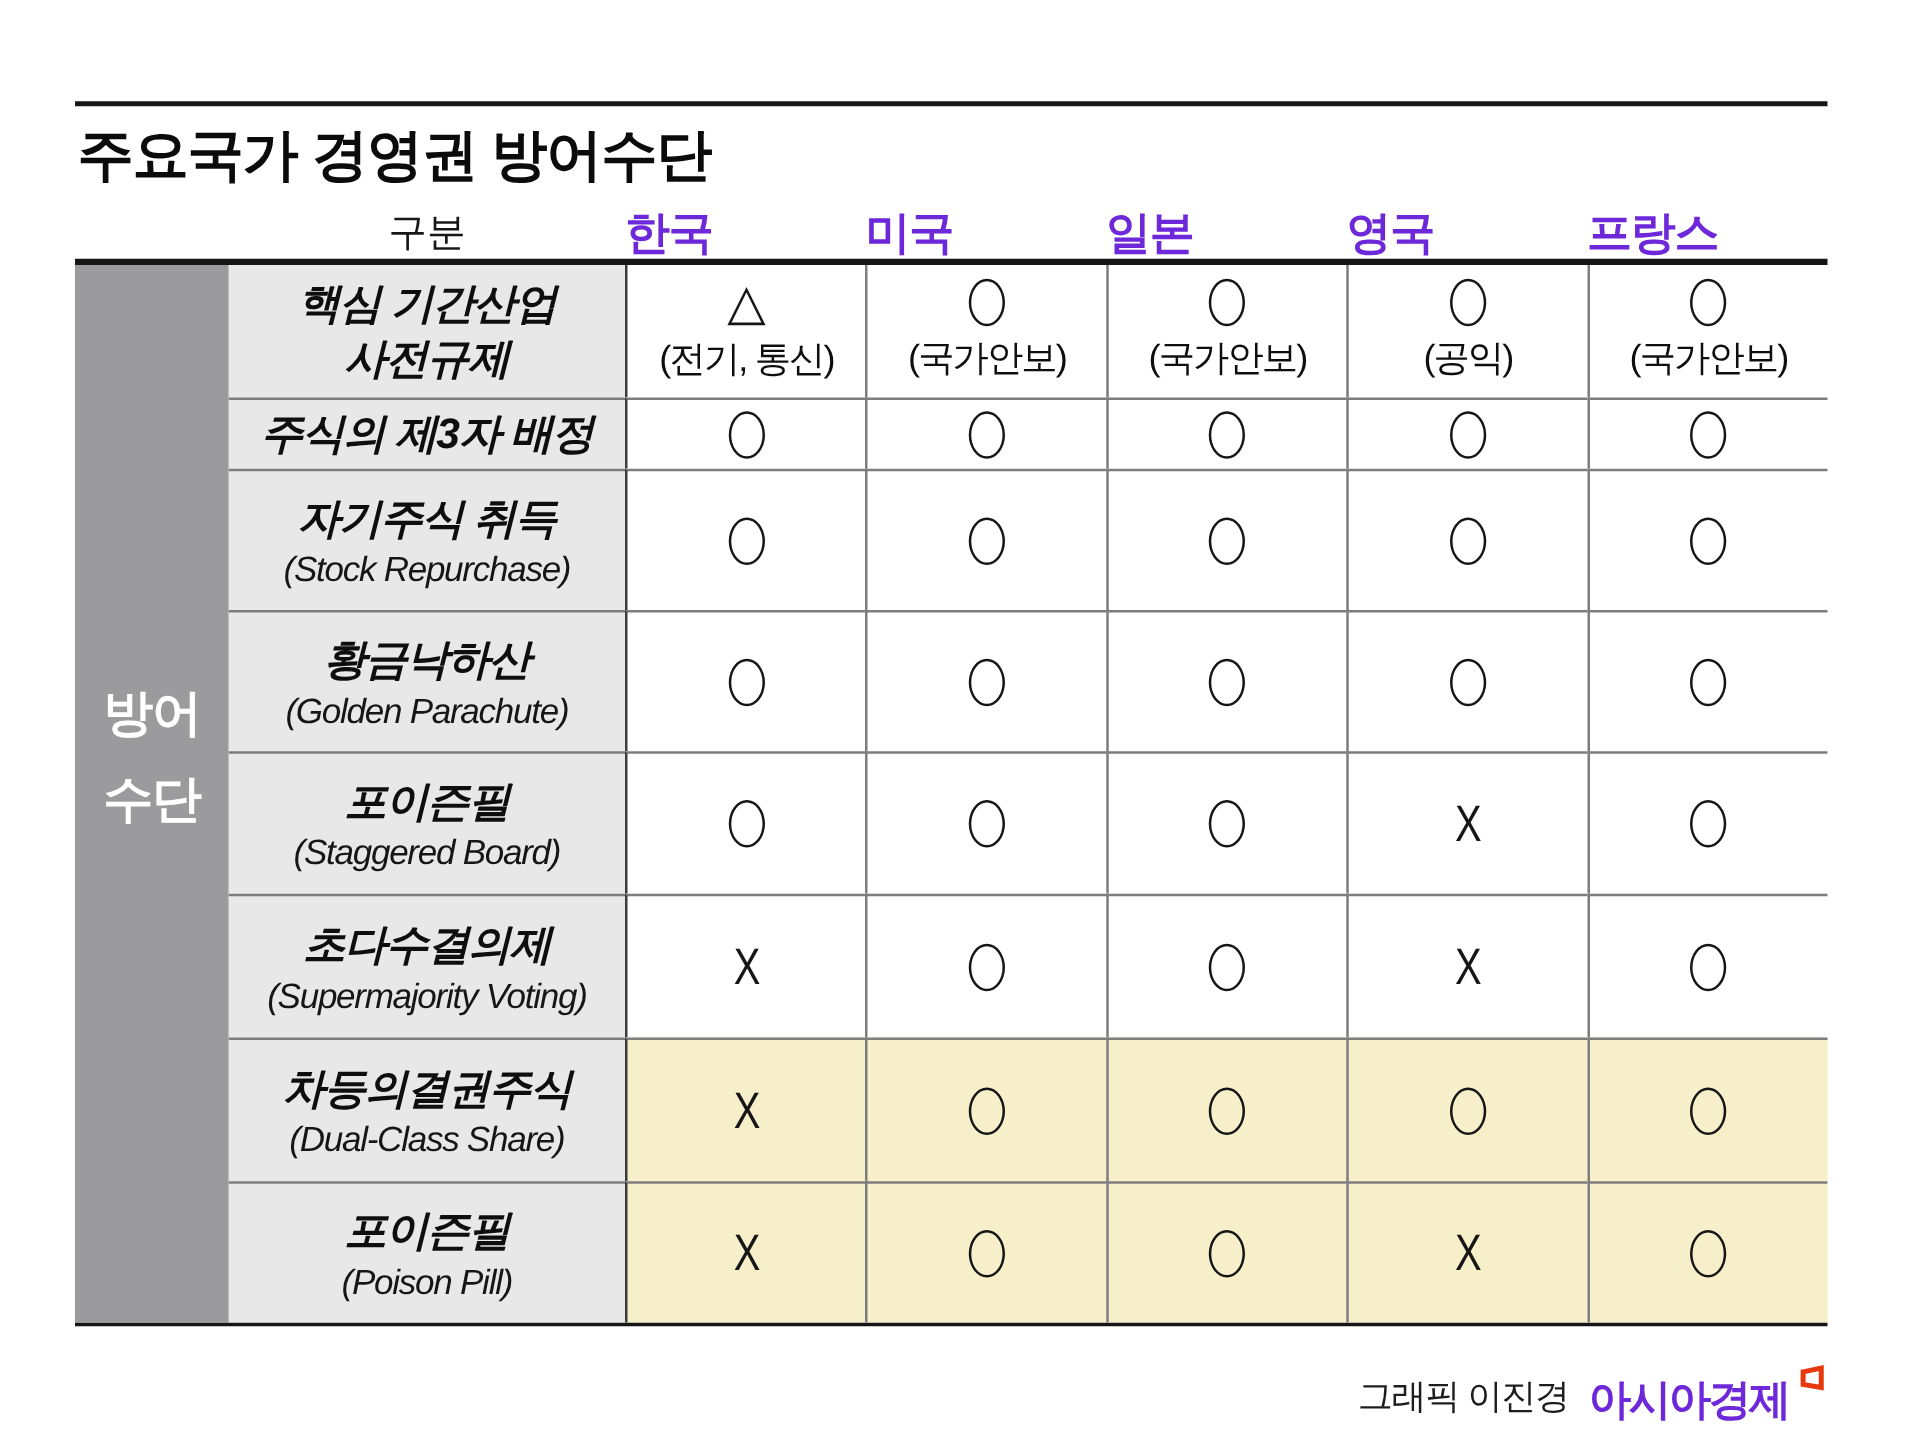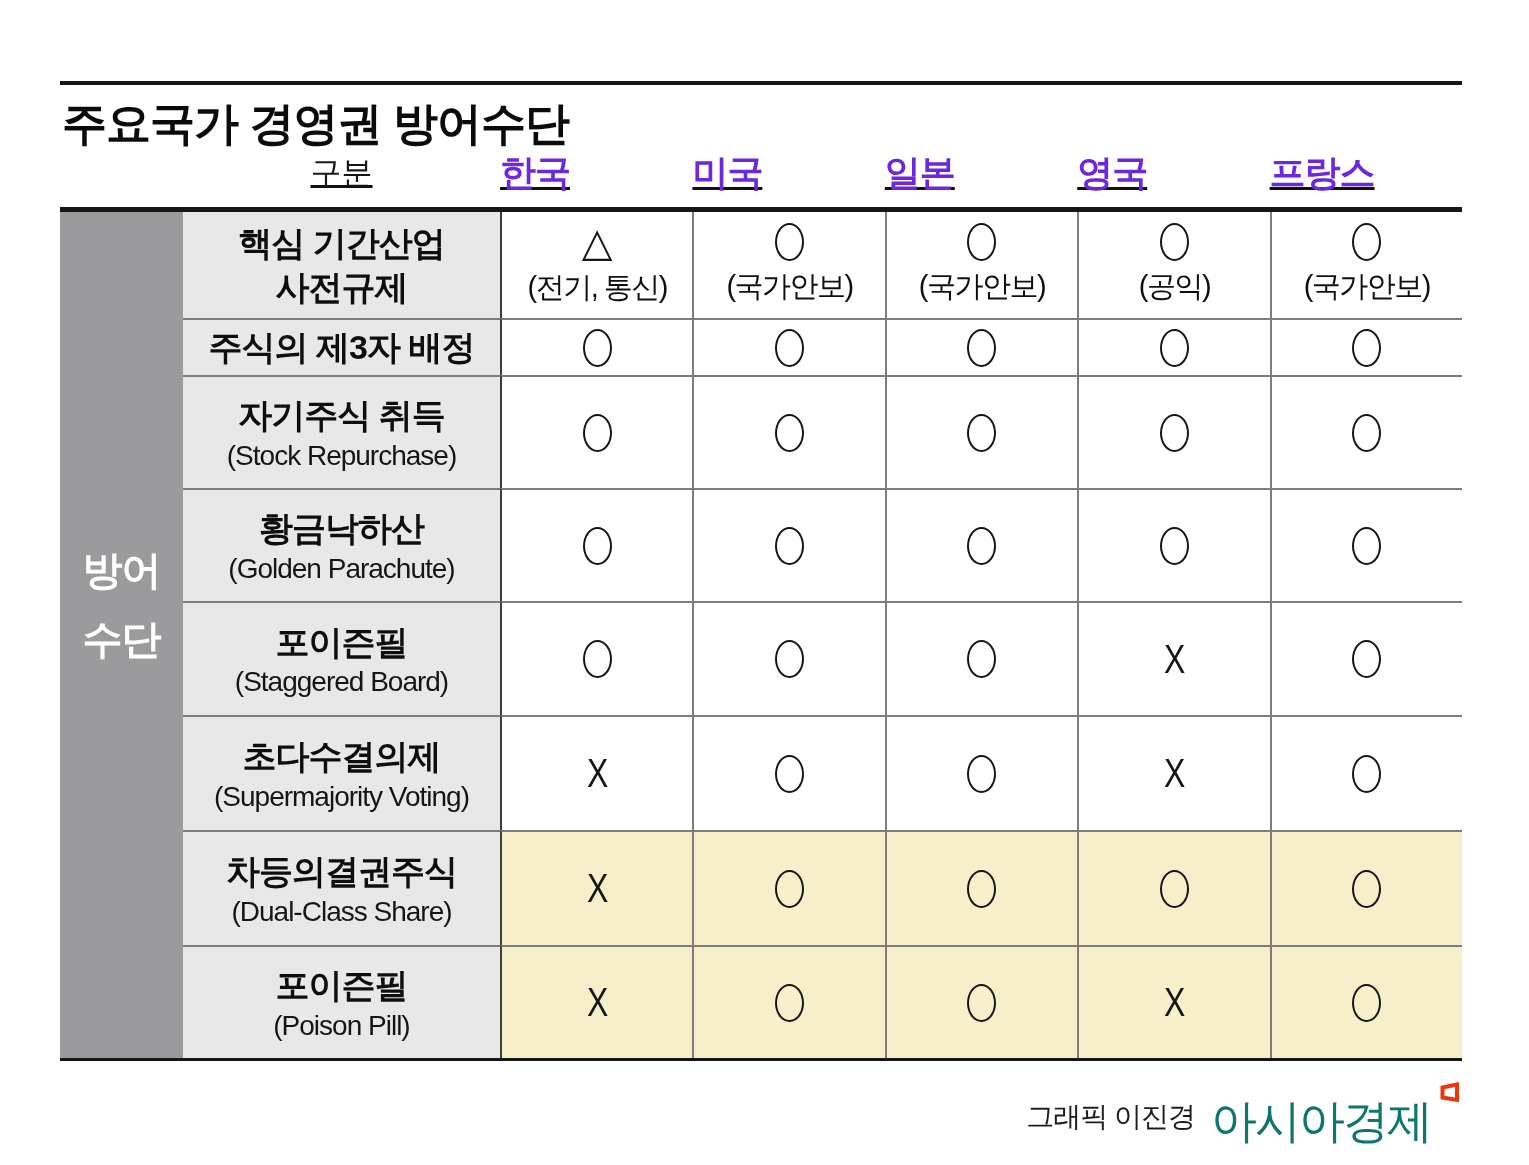--- a/index.html
+++ b/index.html
@@ -7,57 +7,56 @@
     position:relative;width:1529px;height:1165px;background:#ffffff;overflow:hidden;
     font-family:"Liberation Sans","DejaVu Sans",sans-serif;color:var(--ink,#111);
   }
   .top-rule{position:absolute;left:60px;top:81px;width:1402px;height:4px;background:#161616;}
   .title{
     position:absolute;left:62px;top:94px;font-size:45px;font-weight:800;
     letter-spacing:-1px;color:#0b0b0b;white-space:nowrap;
   }
   
   .head{
-    position:absolute;left:60px;top:145px;width:1402px;height:56px;
+    position:absolute;left:60px;top:158px;width:1402px;height:56px;
     display:grid;grid-template-columns:123px 317px repeat(5,1fr);
     align-items:center;
-    text-decoration:underline;
   }
   .head .corner{font-size:31px;font-weight:400;text-align:center;color:#161616;}
   .head .country{font-size:36px;font-weight:800;color:#6d28d9;letter-spacing:-1px;}
   
   .grid{
     position:absolute;left:60px;top:207px;width:1402px;
     display:grid;grid-template-columns:123px 317px repeat(5,1fr);
     grid-template-rows:106px 57px 113px 113px 114px 115px 115px 113px;
     border-top:5px solid #161616;border-bottom:3px solid #161616;
   }
   .band{
     grid-row:1 / -1;grid-column:1;background:var(--group-band-bg,#9b9b9d);
     display:flex;flex-direction:column;align-items:center;justify-content:center;
     row-gap:14px;color:#ffffff;font-size:40px;font-weight:700;letter-spacing:-1px;
     padding-bottom:60px;box-sizing:border-box;
   }
   .cell{display:flex;flex-direction:column;align-items:center;justify-content:center;min-width:0;}
-  .lbl{background:var(--label-cell-bg,#e8e8e8);}
+  .lbl{background:var(--label-cell-bg,#e8e8e8);font-style:italic;}
   .lbl-ko{font-size:34px;font-weight:700;text-align:center;line-height:1.3;white-space:pre-line;letter-spacing:-1px;color:#0e0e0e;}
   .lbl-en{font-size:28px;font-weight:400;text-align:left;margin-top:2px;letter-spacing:-1px;color:#161616;}
   .data{background:#ffffff;border-left:2px solid var(--grid-line,#808080);}
   .data.c1{border-left-color:#3c3c3c;}
   .bt{border-top:2px solid var(--grid-line,#808080);}
   .hl{background:var(--highlight-row-bg,#f6efca);}
   
   .sym-circle{display:inline-block;width:25px;height:34px;border:2px solid #161616;border-radius:50%;background:transparent;}
   .sym-x{display:inline-block;font-size:41px;font-weight:400;line-height:1;transform:scaleX(.78);color:#161616;}
   .sym-tri{display:inline-block;font-size:40px;line-height:1;color:#161616;}
   .sym-sub{font-size:29px;font-weight:400;letter-spacing:-1.5px;margin-top:6px;color:#0e0e0e;white-space:nowrap;}
   
-  .footer{position:absolute;top:1098px;right:60px;display:flex;align-items:flex-start;gap:16px;}
+  .footer{position:absolute;top:1098px;right:60px;display:flex;align-items:center;gap:16px;}
   .credit{font-size:28px;font-weight:400;color:#1d1d1d;letter-spacing:-1px;padding-bottom:5px;}
-  .brand{font-size:46px;font-weight:400;color:#0f766e;letter-spacing:-2px;line-height:1;}
+  .brand{font-size:34px;font-weight:700;color:#6d28d9;letter-spacing:-2px;line-height:1;}
   .brand-mark{position:relative;top:-16px;left:-8px;width:22px;height:24px;}
 </style>
 </head>
 <body>
 
 <div class="page">
 
   <div class="top-rule"></div>
 
   <div class="title">주요국가 경영권 방어수단</div>

